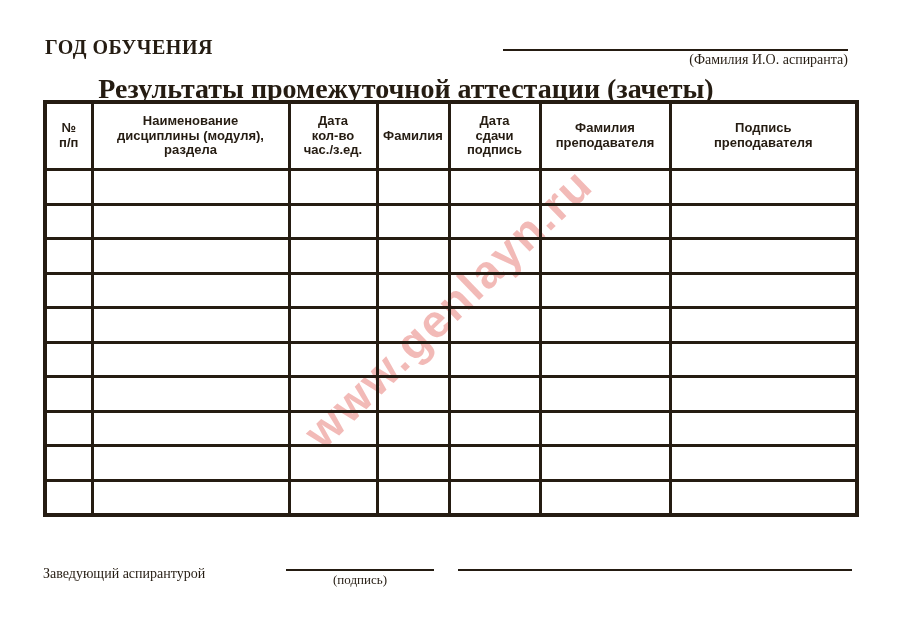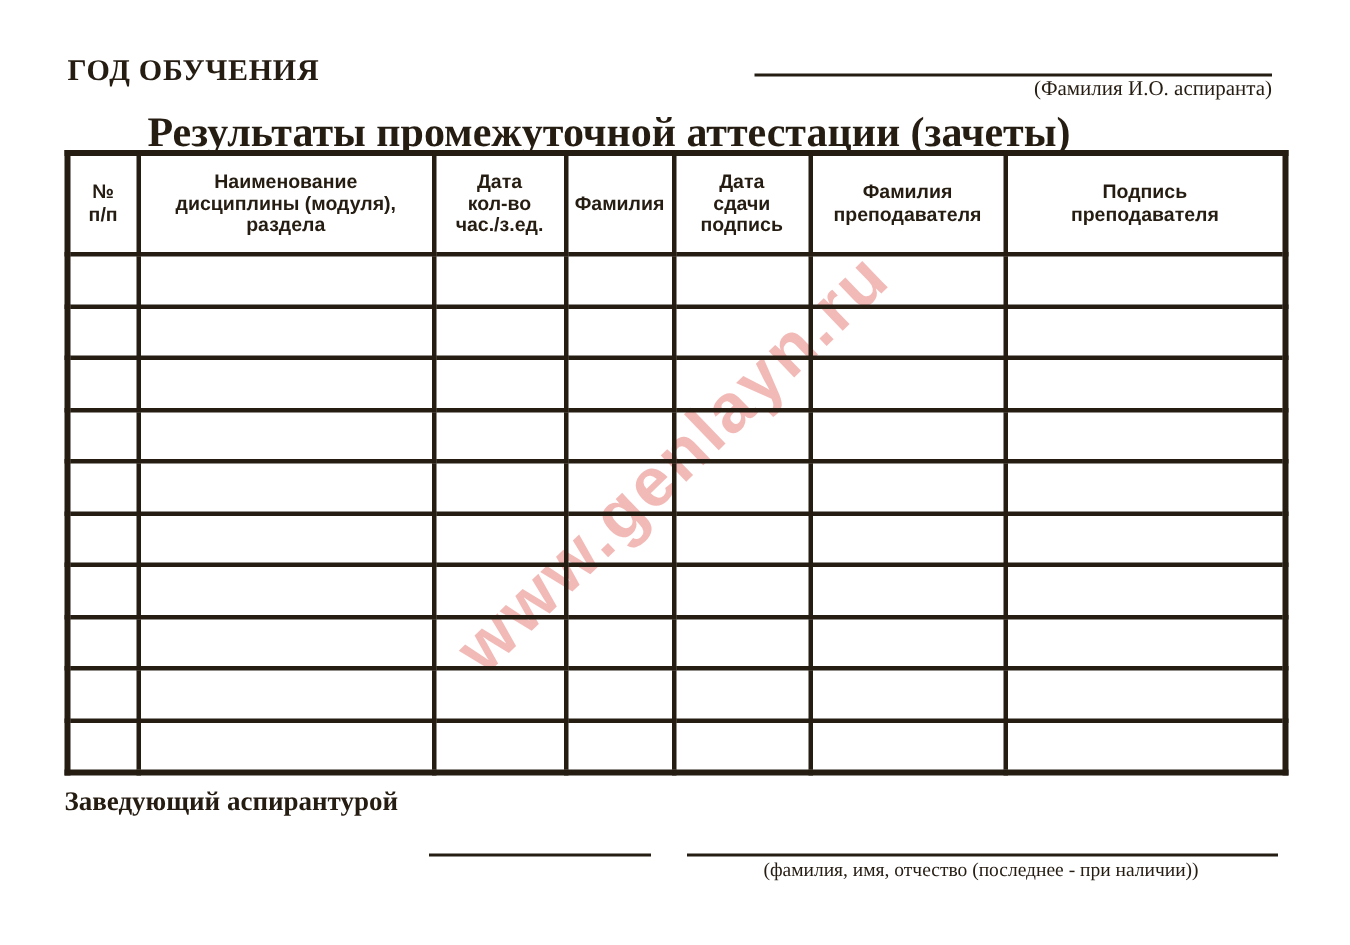--- a/index.html
+++ b/index.html
@@ -103,23 +103,23 @@
     height: 64px;
   }
   table.results tbody tr {
     height: 34.5px;
   }
 
   
   .footer-label {
     position: absolute;
     left: 43px;
-    top: 524px;
-    font-weight: bold;
-    font-size: 18px;
+    top: 566px;
+    font-weight: normal;
+    font-size: 14px;
     white-space: nowrap;
   }
   .sig-line {
     position: absolute;
     left: 286px;
     top: 544px;
     width: 148px;
     height: 25px;
     border-bottom: 2.5px solid #251c12;
   }
@@ -283,16 +283,16 @@
           <td></td>
           <td></td>
           <td></td>
           <td></td>
         </tr>
       </tbody>
   </table>
 
   <div class="footer-label">Заведующий аспирантурой</div>
   <div class="sig-line"></div>
+  <div class="sig-caption">(подпись)</div>
   <div class="name-line"></div>
-  <div class="name-caption">(фамилия, имя, отчество (последнее - при наличии))</div>
 
 </div>
 
 </body></html>

